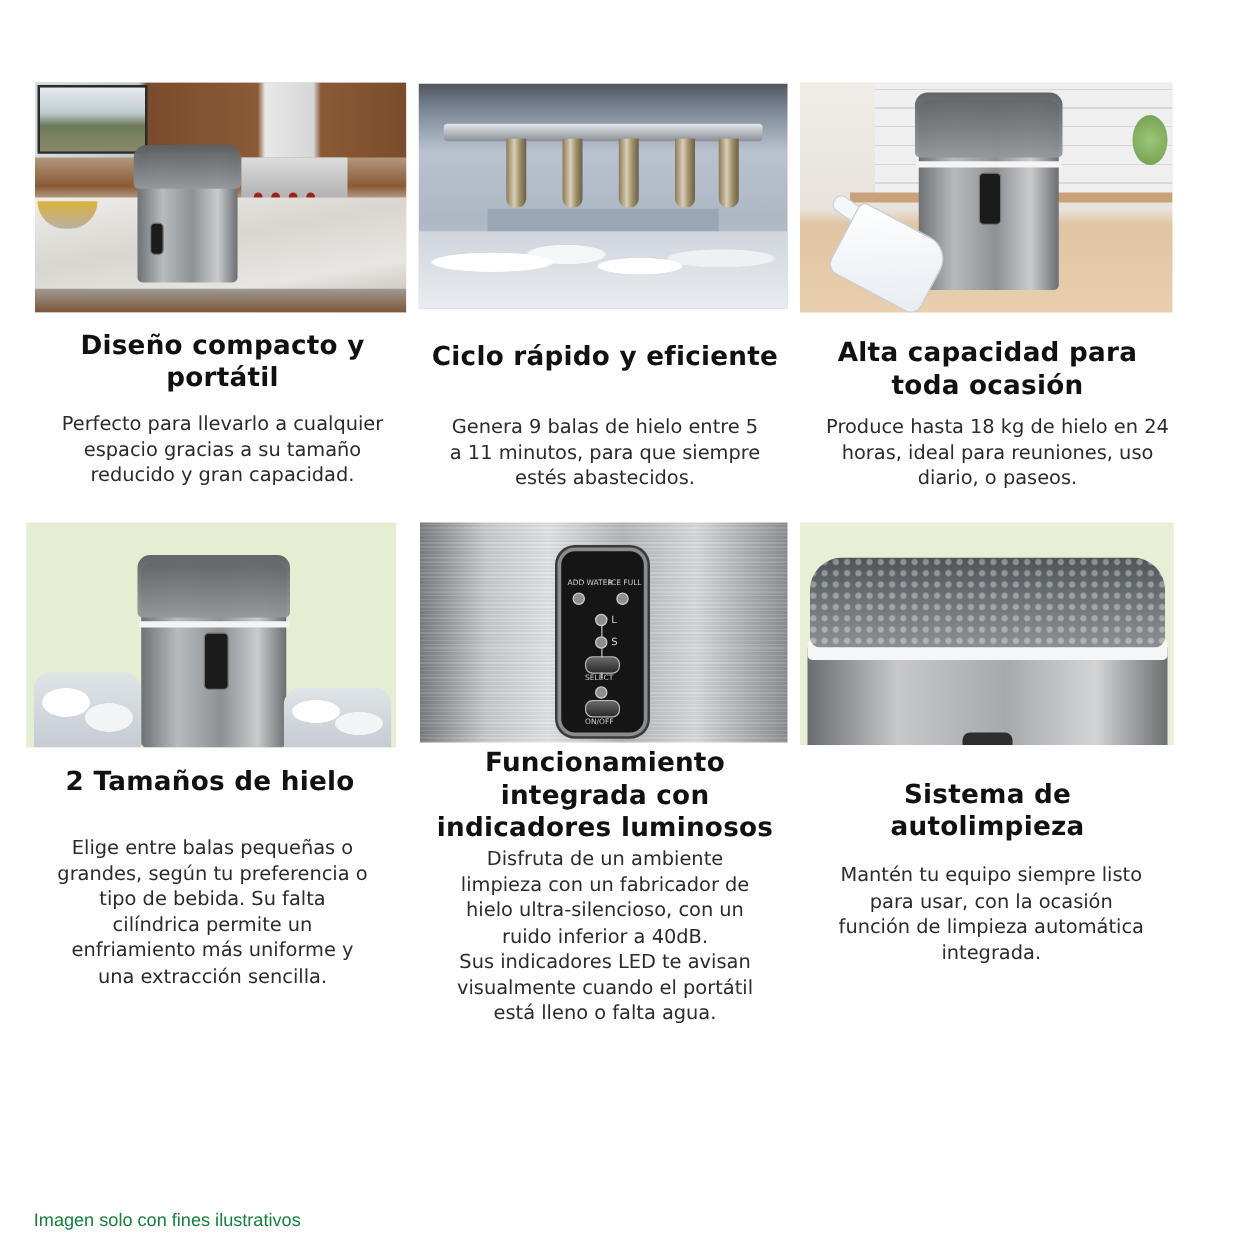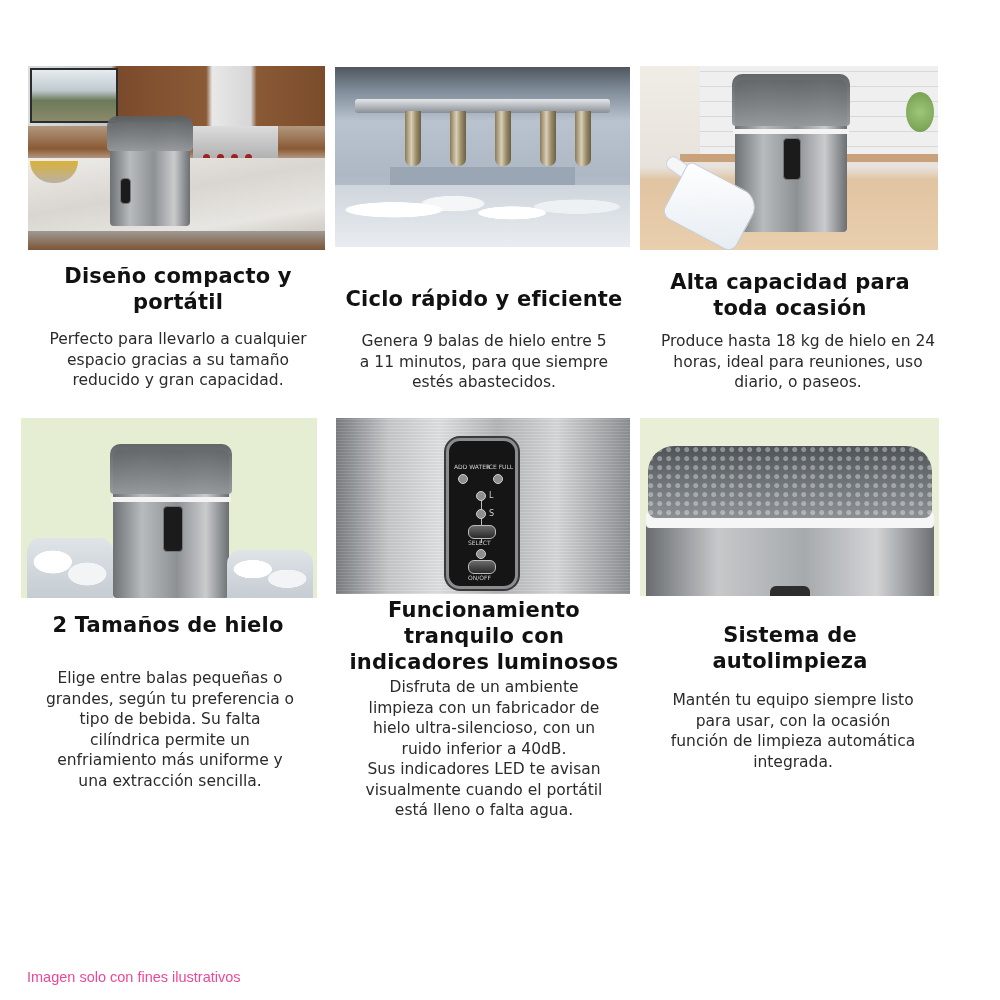--- a/index.html
+++ b/index.html
@@ -4,21 +4,21 @@
 <style>
   html, body { margin:0; padding:0; background:#ffffff; }
   body { width:1000px; height:1000px; position:relative; overflow:hidden;
          font-family:"DejaVu Sans", sans-serif; color:#1a1a1a; }
   .panel { position:absolute; overflow:hidden; }
   .feature-title { position:absolute; text-align:center; font-weight:bold;
          font-size:21px; line-height:26px; color:#111; letter-spacing:0.2px; }
   .feature-desc { position:absolute; text-align:center; font-size:15.5px;
          line-height:20.5px; color:#2b2b2b; }
   .footnote { position:absolute; left:27px; top:969px; font-family:"Liberation Sans", sans-serif;
-         font-size:14.5px; color:#ec4899; }
+         font-size:14.5px; color:#15803d; }
 
   
   #img1 { left:28px; top:66px; width:297px; height:184px;
      background:linear-gradient(180deg,#c9c6c0 0%,#b9a48d 30%,#8a5a35 45%,#d8d3cc 55%,#e4e1dc 100%); }
   #img1 .wall { position:absolute; left:0; top:0; width:100%; height:60px;
      background:linear-gradient(90deg,#d9dde0 0%,#c2c6c6 28%,#7a4a2c 30%,#8b5b37 60%,#e8e8e8 62%,#d6d6d6 75%,#8a5a36 77%,#7b4c2b 100%); }
   #img1 .window { position:absolute; left:2px; top:2px; width:88px; height:55px;
      background:linear-gradient(180deg,#e6ecef 0%,#bfcad0 40%,#6d7a5a 60%,#8a8a6a 100%); border:2px solid #2b2b2b; box-sizing:border-box;}
   #img1 .counter { position:absolute; left:0; top:92px; width:100%; height:92px;
      background:linear-gradient(170deg,#efedea 0%,#d9d6d1 40%,#e8e6e2 70%,#bdb8b0 100%); }
@@ -152,21 +152,21 @@
 <div class="feature-title" style="left:20px; top:263px; width:316px;">
   <div>Diseño compacto y</div>
   <div>portátil</div>
 </div>
 <div class="feature-desc" style="left:14px; top:329px; width:328px;">
   <div>Perfecto para llevarlo a cualquier</div>
   <div>espacio gracias a su tamaño</div>
   <div>reducido y gran capacidad.</div>
 </div>
 
-<div class="feature-title" style="left:334px; top:286px; width:300px;">
+<div class="feature-title" style="left:334px; top:272px; width:300px;">
   <div>Ciclo rápido y eficiente</div>
 </div>
 <div class="feature-desc" style="left:330px; top:331px; width:308px;">
   <div>Genera 9 balas de hielo entre 5</div>
   <div>a 11 minutos,  para que siempre</div>
   <div>estés abastecidos.</div>
 </div>
 
 <div class="feature-title" style="left:640px; top:269px; width:300px;">
   <div>Alta capacidad para</div>
@@ -222,21 +222,21 @@
   <div>Elige entre balas  pequeñas o</div>
   <div>grandes, según tu preferencia o</div>
   <div>tipo de bebida. Su falta</div>
   <div>cilíndrica permite un</div>
   <div>enfriamiento más uniforme y</div>
   <div>una extracción sencilla.</div>
 </div>
 
 <div class="feature-title" style="left:326px; top:597px; width:316px;">
   <div>Funcionamiento</div>
-  <div>tranquilo con</div>
+  <div>integrada con</div>
   <div>indicadores luminosos</div>
 </div>
 <div class="feature-desc" style="left:330px; top:677px; width:308px;">
   <div>Disfruta de un ambiente</div>
   <div>limpieza con un fabricador  de</div>
   <div>hielo ultra-silencioso, con un</div>
   <div>ruido inferior a 40dB.</div>
   <div>Sus indicadores LED te avisan</div>
   <div>visualmente cuando el portátil</div>
   <div>está lleno o falta agua.</div>

